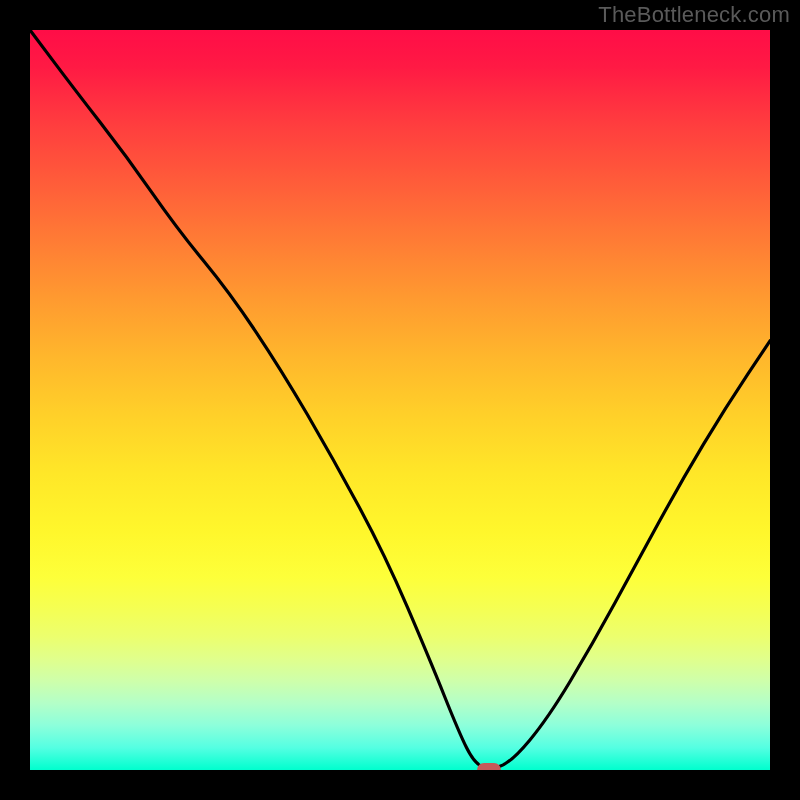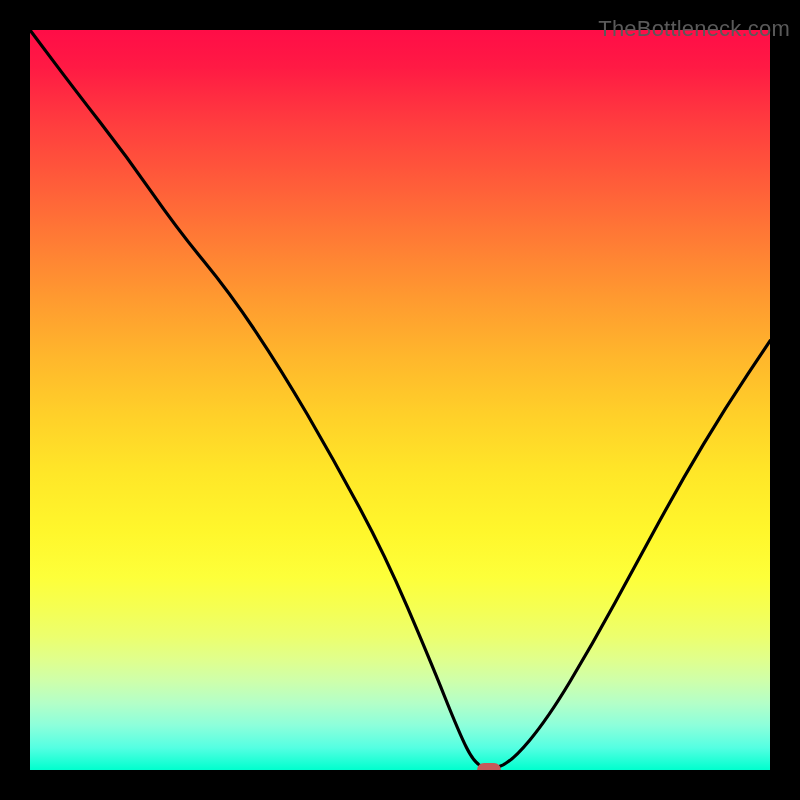--- a/index.html
+++ b/index.html
@@ -11,21 +11,21 @@
     font-family: Arial, Helvetica, sans-serif;
     overflow: hidden;
   }
   .container {
     position: relative;
     width: 800px;
     height: 800px;
   }
   .watermark {
     position: absolute;
-    top: 16px;
+    top: 2px;
     right: 10px;
     color: #5a5a5a;
     font-size: 22px;
     font-weight: 500;
     z-index: 10;
     letter-spacing: 0.2px;
   }
   .plot-frame {
     position: absolute;
     top: 30px;

